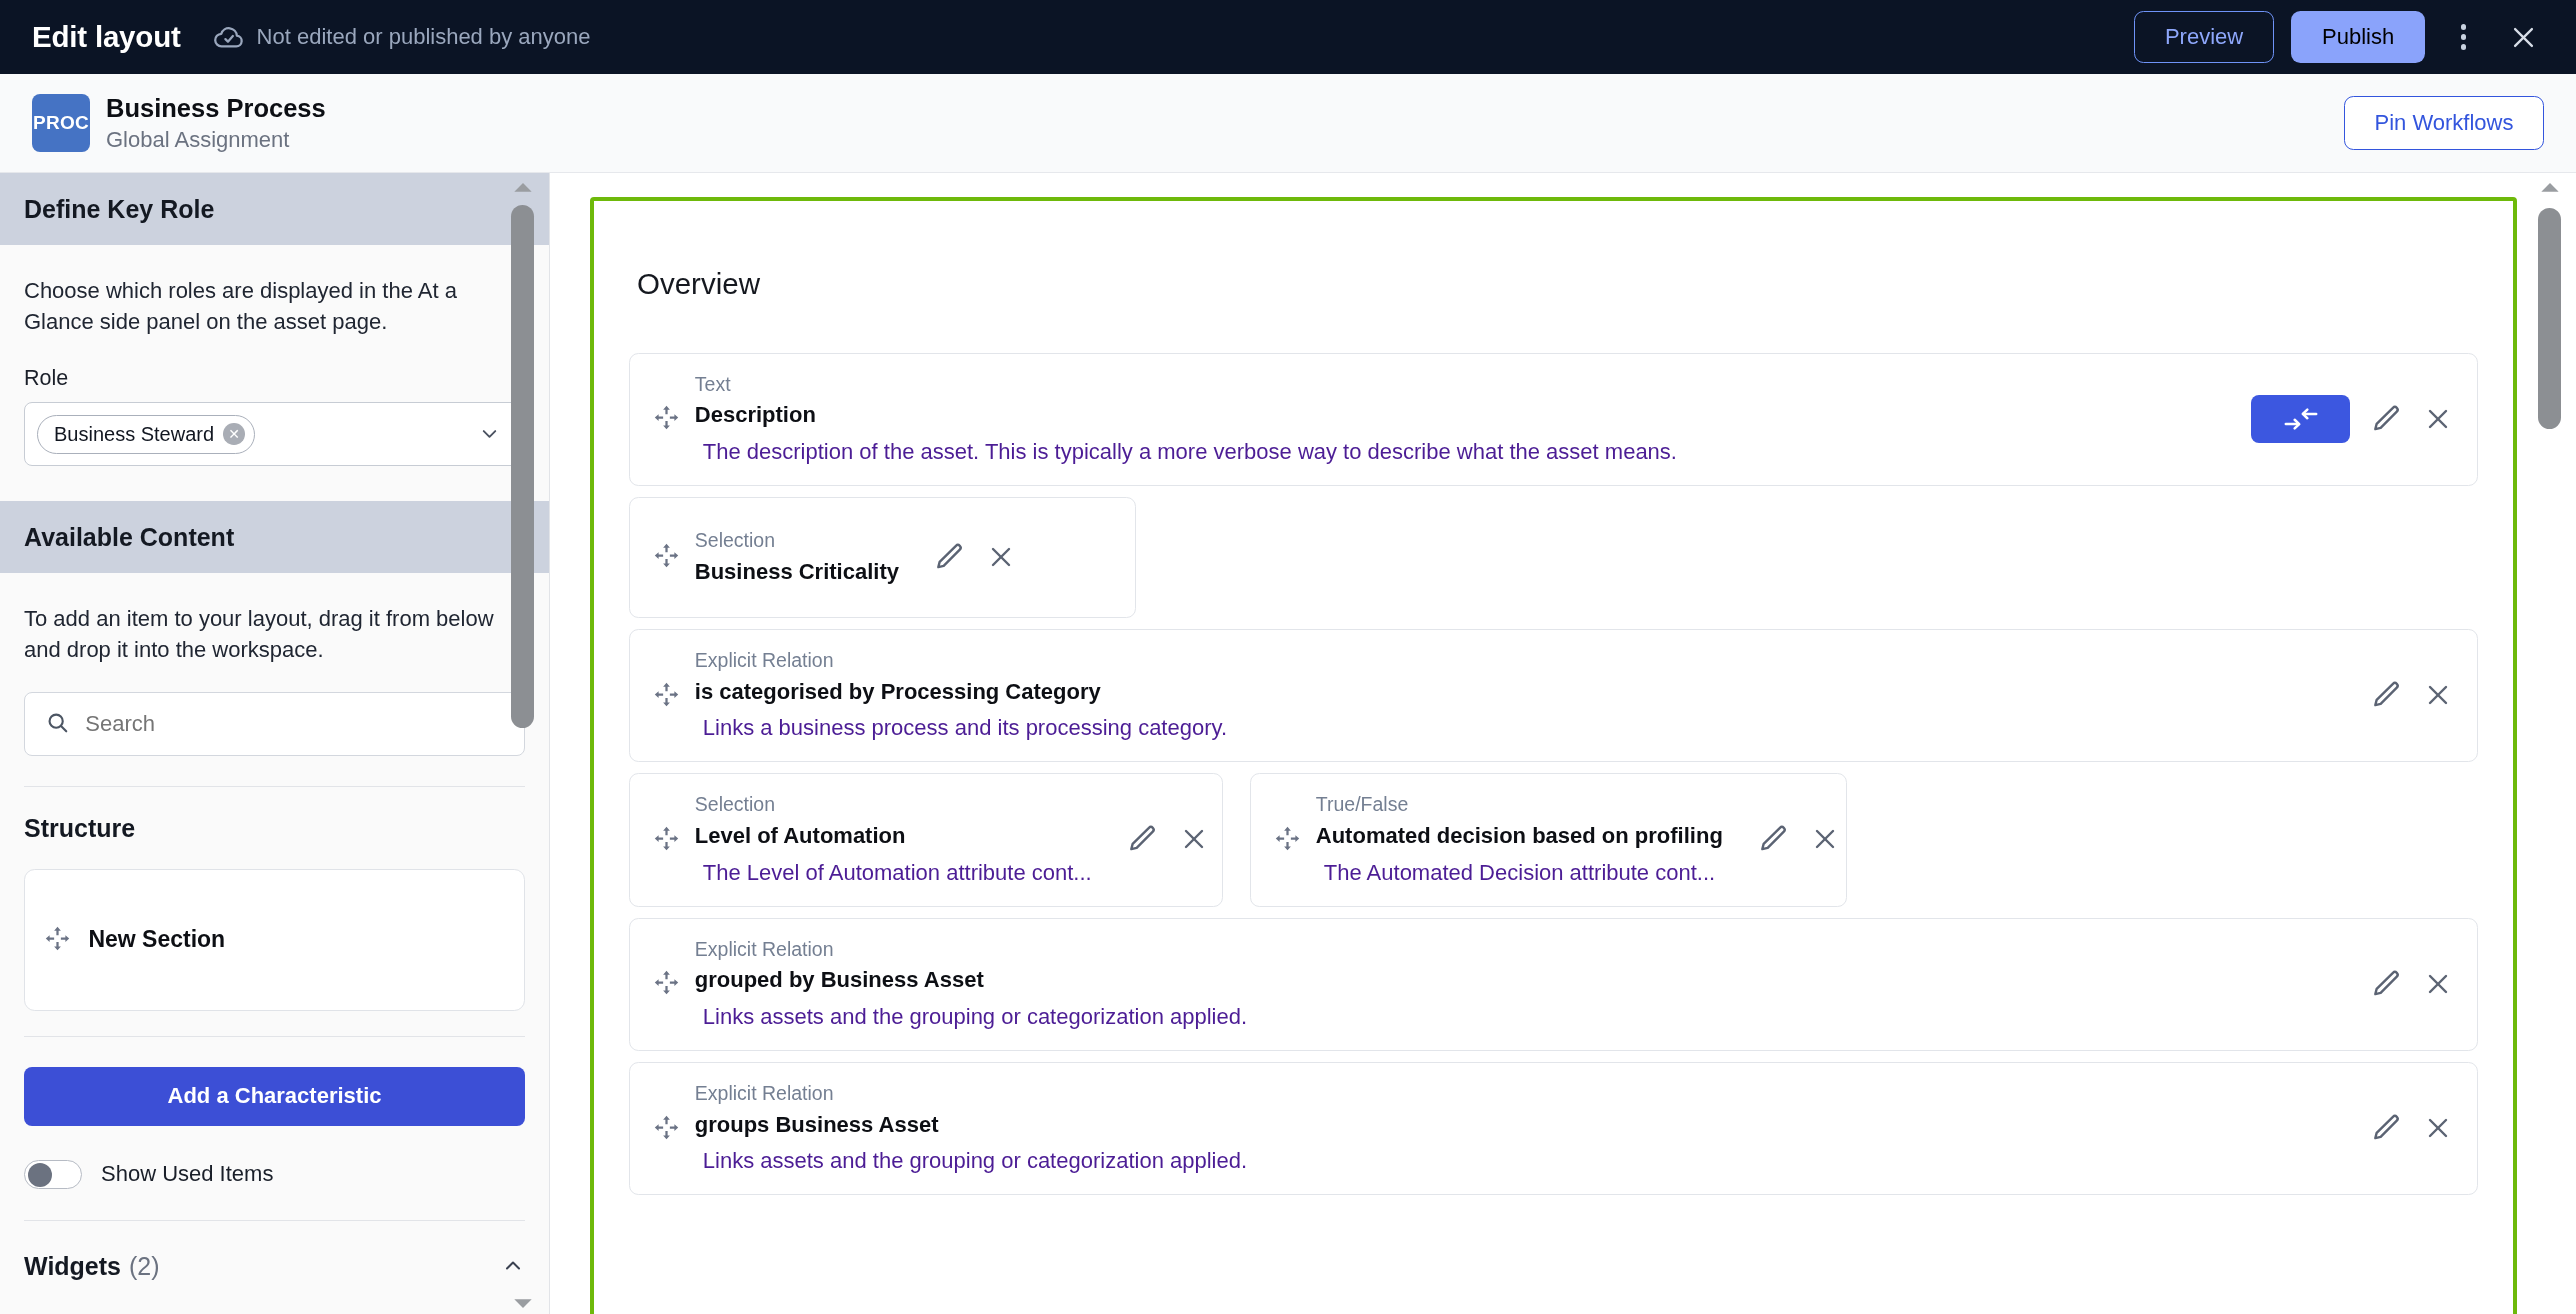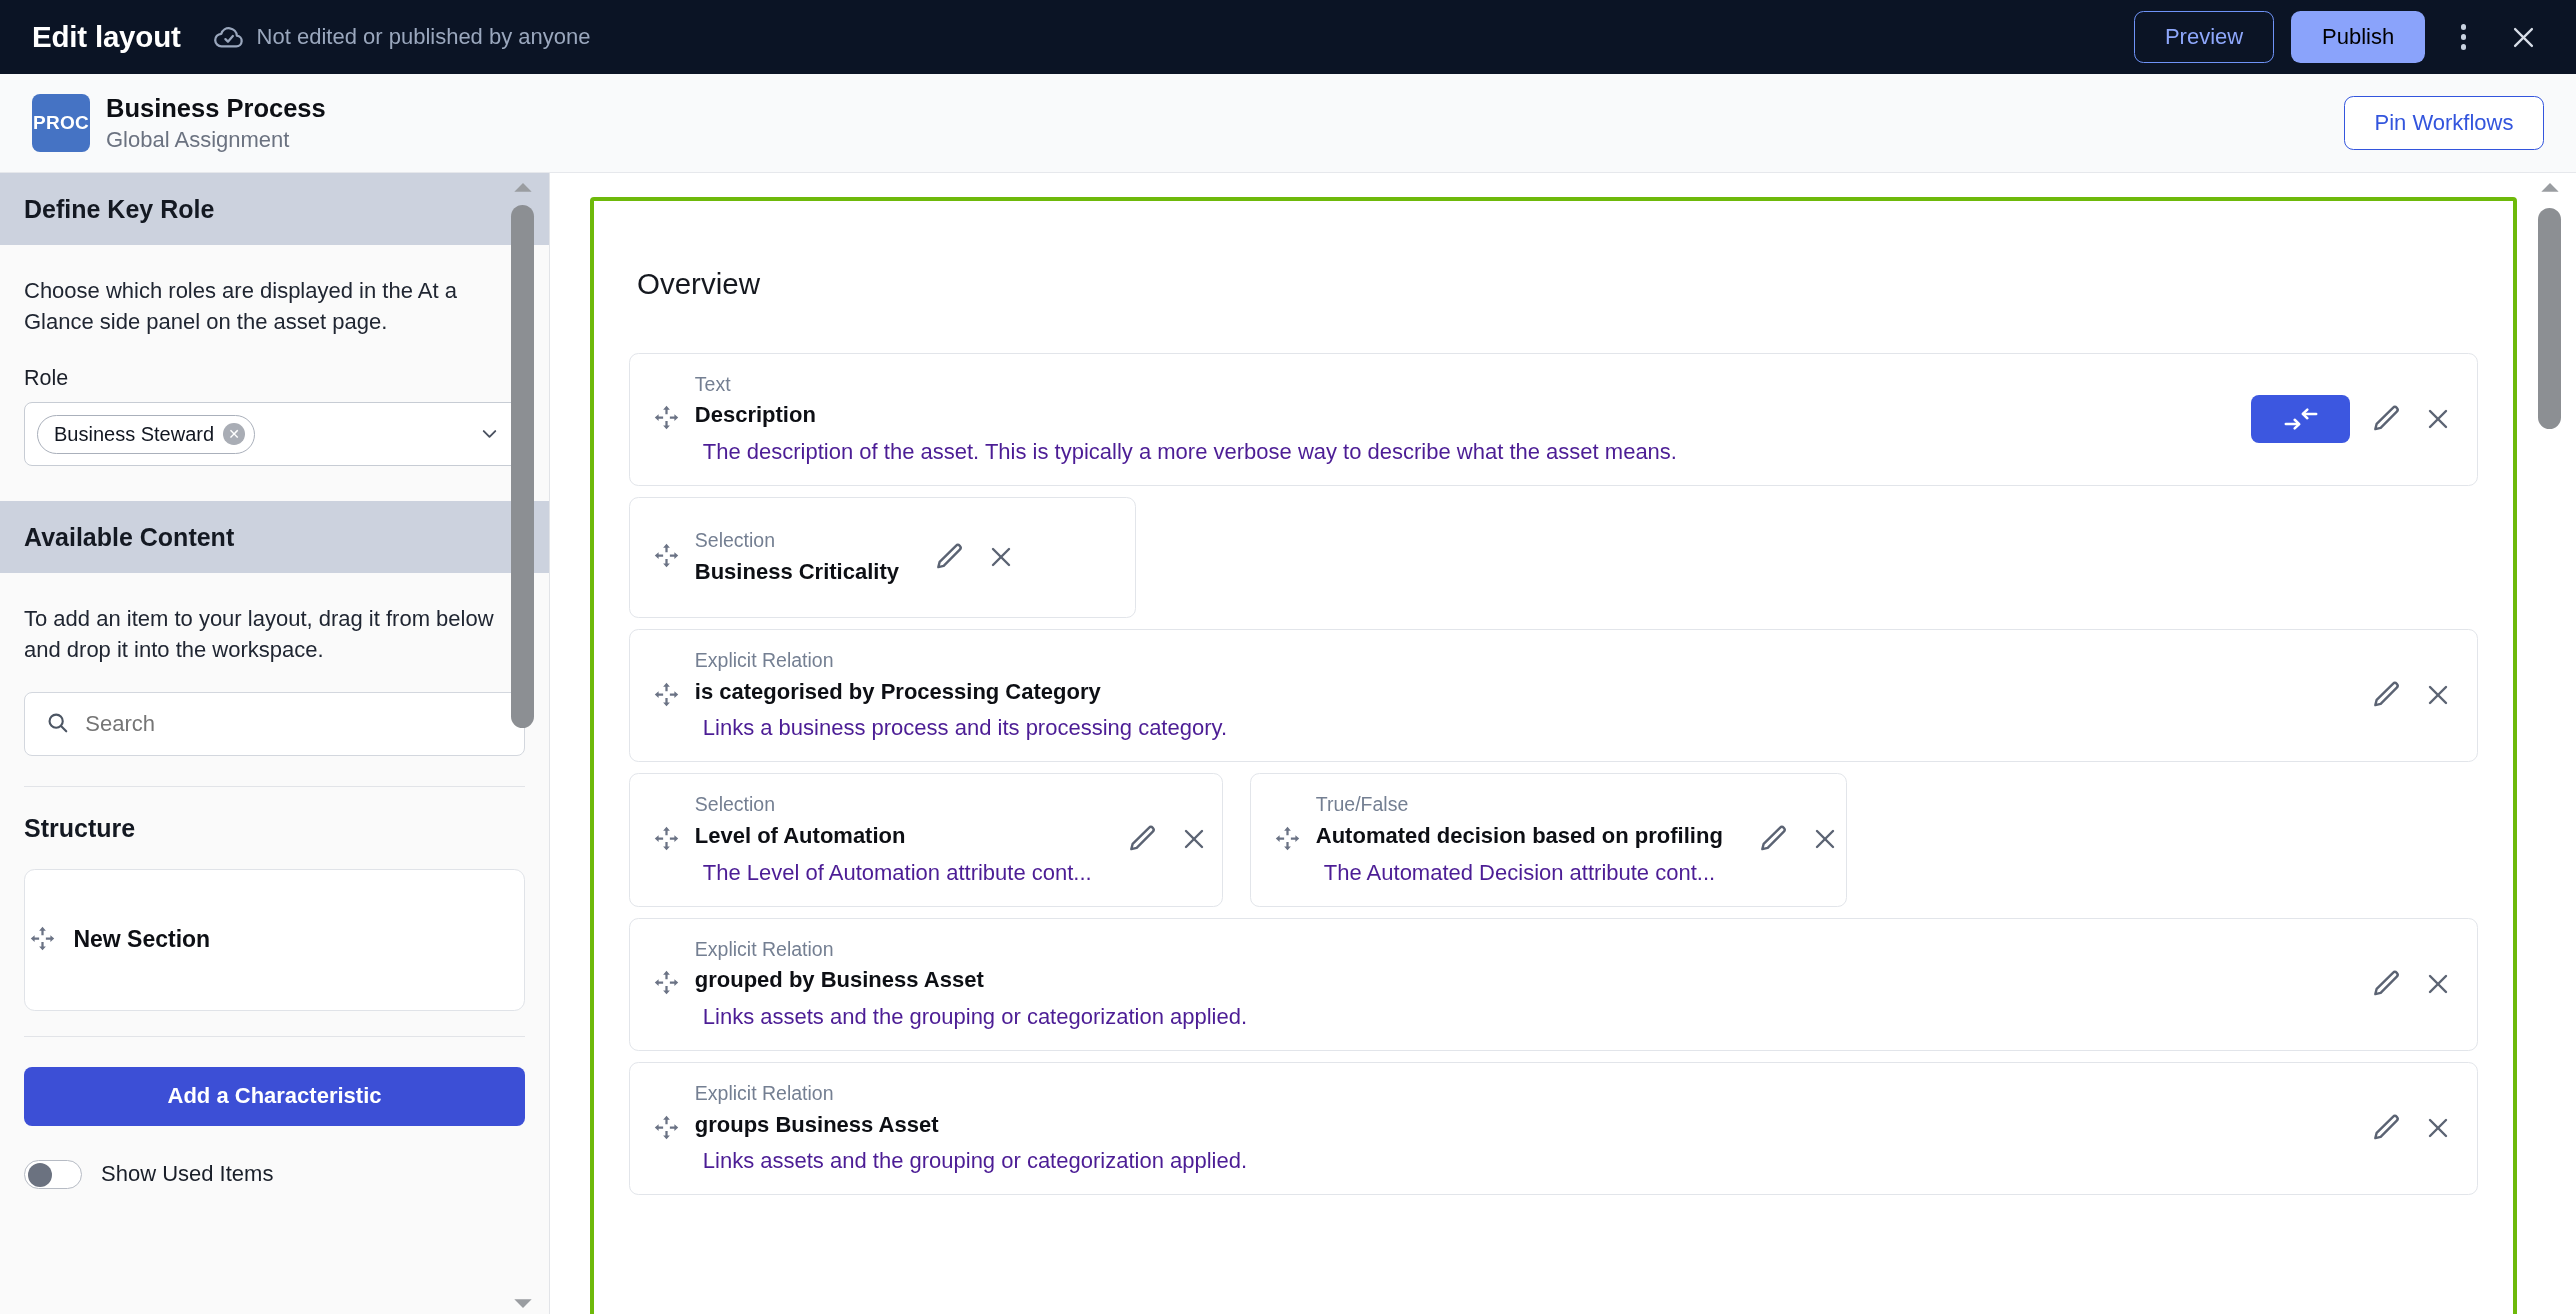--- a/index.html
+++ b/index.html
@@ -107,21 +107,21 @@
     background: #fff; display: flex; align-items: center; gap: 14.8px; padding: 0 20px;
   }
   .search-box input {
     border: none; outline: none; font-size: 22px; color: #0f172a;
     font-family: inherit; background: transparent; width: 100%;
   }
   .divider { height: 0.7px; background: #e2e4e8; margin: 29.5px 0 0 0; }
   .structure-title { font-size: 25px; font-weight: 600; color: #141922; margin-top: 28px; }
   .structure-card {
     margin-top: 25.5px; height: 142px; border: 0.7px solid #e0e3e8; border-radius: 10.7px;
-    background: #fff; display: flex; align-items: center; padding-left: 4px; gap: 17.4px;
+    background: #fff; display: flex; align-items: center; padding-left: 19px; gap: 17.4px;
   }
   .structure-card-label { font-size: 23px; font-weight: 700; color: #0d0f14; }
   .btn-add {
     margin-top: 29.5px; width: 100%; height: 59px; border-radius: 8px;
     background: #3c4fd6; color: #fff; font-size: 22px; font-weight: 700;
     border: none; font-family: inherit; cursor: pointer;
   }
   .toggle-row { display: flex; align-items: center; gap: 19px; margin-top: 34px; }
   .toggle {
     width: 58px; height: 29.5px; border-radius: 670px; border: 0.7px solid #b6bbc4;
@@ -294,20 +294,29 @@
 
     <button class="btn-add">Add a Characteristic</button>
 
     <div class="toggle-row">
       <span class="toggle">
           <i></i>
         </span>
       <span class="toggle-label">Show Used Items</span>
     </div>
 
+    <div class="widgets-row">
+      <span class="widgets-title">Widgets</span>
+      <span class="widgets-count" style="margin-left:8px;">(2)</span>
+      <span style="margin-left:auto;">
+        <svg width="24" height="24" viewBox="0 0 24 24" fill="none" stroke="#3a4150" stroke-width="2" stroke-linecap="round" stroke-linejoin="round">
+          <polyline points="6,14.5 12,8.5 18,14.5"></polyline>
+        </svg>
+      </span>
+    </div>
   </div>
 
   <div class="sb-scroll">
     <svg class="sb-arrow-up" viewBox="0 0 30 18">
       <path d="M15 3 L28 16 L2 16 Z" fill="#9a9da1"></path>
     </svg>
     <div class="sb-thumb"></div>
     <svg class="sb-arrow-dn" viewBox="0 0 30 18">
       <path d="M15 15 L28 2 L2 2 Z" fill="#9a9da1"></path>
     </svg>

